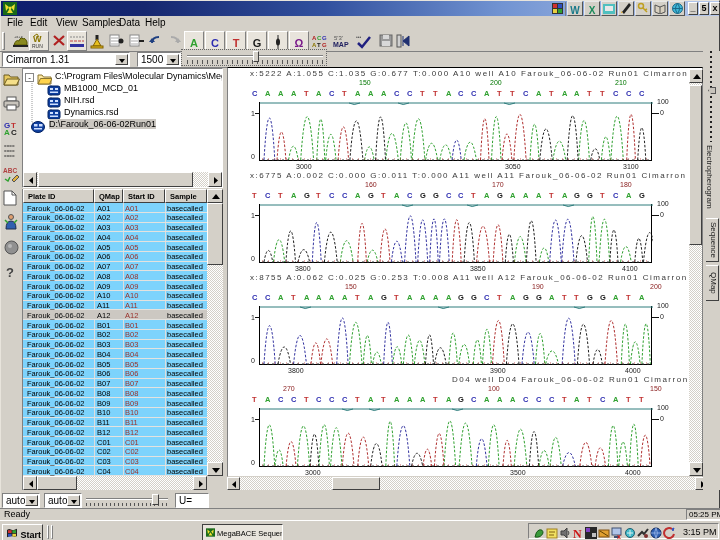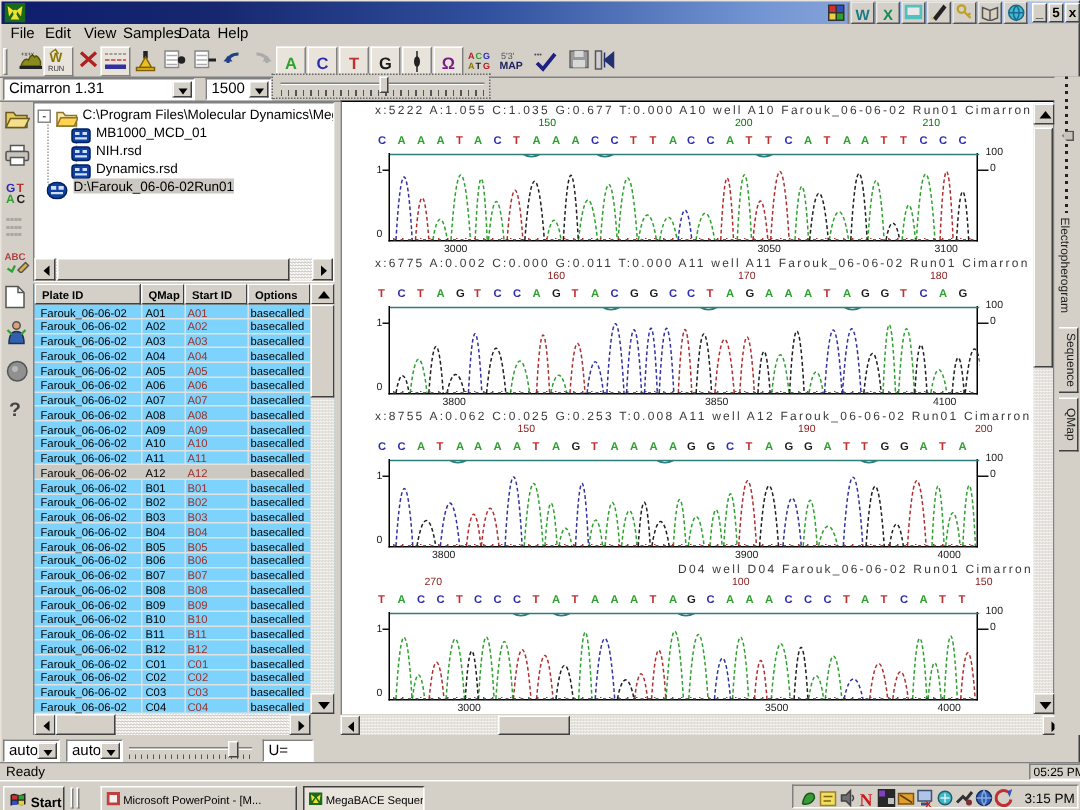--- a/index.html
+++ b/index.html
@@ -276,21 +276,21 @@
       </div>
   <div style="position:absolute;left:15px;top:0;width:155px;height:15px;background:#d4d0c8;border:1px solid;border-color:#fff #404040 #404040 #fff;"></div>
  </div>
 </div>
 
 <div style="position:absolute;left:22px;top:189px;width:201px;height:301px;background:#7dd3fc;border-left:1px solid #808080;">
  <div style="position:absolute;left:0;top:0;width:184px;height:287px;overflow:hidden;font-size:8px;">
   <div class="hdrcell" style="left:0;width:71px;">Plate ID</div>
   <div class="hdrcell" style="left:71px;width:29px;">QMap</div>
   <div class="hdrcell" style="left:100px;width:42px;">Start ID</div>
-  <div class="hdrcell" style="left:142px;width:42px;">Options</div>
+  <div class="hdrcell" style="left:142px;width:42px;">Sample</div>
   <div style="position:absolute;left:0;top:14px;width:184px;height:273px;">
    <div style="position:absolute;left:71px;top:0;width:1px;height:273px;background:#ddd;"></div>
    <div style="position:absolute;left:100px;top:0;width:1px;height:273px;background:#ddd;"></div>
    <div style="position:absolute;left:142px;top:0;width:1px;height:273px;background:#ddd;"></div>
    <div style="position:relative;top:-203px;">
           <div class="trow" style="top:203.00px;">
 <span style="left:4px;">Farouk_06-06-02</span>
             <span style="left:74px;">A01</span>
             <span style="left:102px;color:#99312a;">A01</span>
             <span style="left:144px;">basecalled</span>
@@ -789,25 +789,20 @@
  <div class="taskbtn" style="left:2px;width:41px;font-weight:bold;font-size:9px;">
   <svg width="12" height="11" viewBox="0 0 12 11" style="vertical-align:-1px;">
         <path d="M1 2 q2-1.5 4-0.5 q2 1 4 0 l2-0.7 V8 q-2 1.5-4 0.5 q-2-1-4 0 l-2 0.7 z" fill="#222"></path>
         <rect x="2" y="2.2" width="3.6" height="2.8" fill="#d03030"></rect>
         <rect x="6.4" y="2.2" width="3.6" height="2.8" fill="#30a030"></rect>
         <rect x="2" y="5.8" width="3.6" height="2.8" fill="#3050c0"></rect>
         <rect x="6.4" y="5.8" width="3.6" height="2.8" fill="#e8d040"></rect>
       </svg> Start</div>
  <div style="position:absolute;left:47px;top:4px;width:2px;height:14px;border:1px solid;border-color:#fff #808080 #808080 #fff;"></div>
  <div style="position:absolute;left:51px;top:4px;width:2px;height:14px;border:1px solid;border-color:#fff #808080 #808080 #fff;"></div>
- <div class="taskbtn" style="left:67px;width:131px;">
-  <svg width="9" height="9" viewBox="0 0 9 9" style="vertical-align:-1px;">
-        <rect width="9" height="9" fill="#c04040"></rect>
-        <rect x="2" y="2" width="5" height="5" fill="#f0f0f0"></rect>
-      </svg> Microsoft PowerPoint - [M...</div>
  <div class="taskbtn" style="left:202px;width:81px;background:#e8e4dc;border-color:#404040 #fff #fff #404040;">
   <svg width="9" height="9" viewBox="0 0 14 13" style="vertical-align:-1px;">
         <rect width="14" height="13" fill="#1a6a1a"></rect>
         <path d="M2 2 l4 3 -3 4 z M12 2 l-4 3 3 4 z M7 6 l3 5 -6 0 z" fill="#f0e030"></path>
       </svg> MegaBACE Sequence ...</div>
  <div style="position:absolute;left:528px;top:2px;width:191px;height:16px;border:1px solid;border-color:#808080 #fff #fff #808080;"></div>
     <div style="position:absolute;left:533px;top:4px;width:12px;height:12px;"><svg width="12" height="12">
         <path d="M2 10 q1-6 4-7 q4-1 4 3 q-2 5-8 4" fill="#3a9a3a" stroke="#1a5a1a"></path>
       </svg></div>
     <div style="position:absolute;left:546px;top:4px;width:12px;height:12px;"><svg width="12" height="12">

